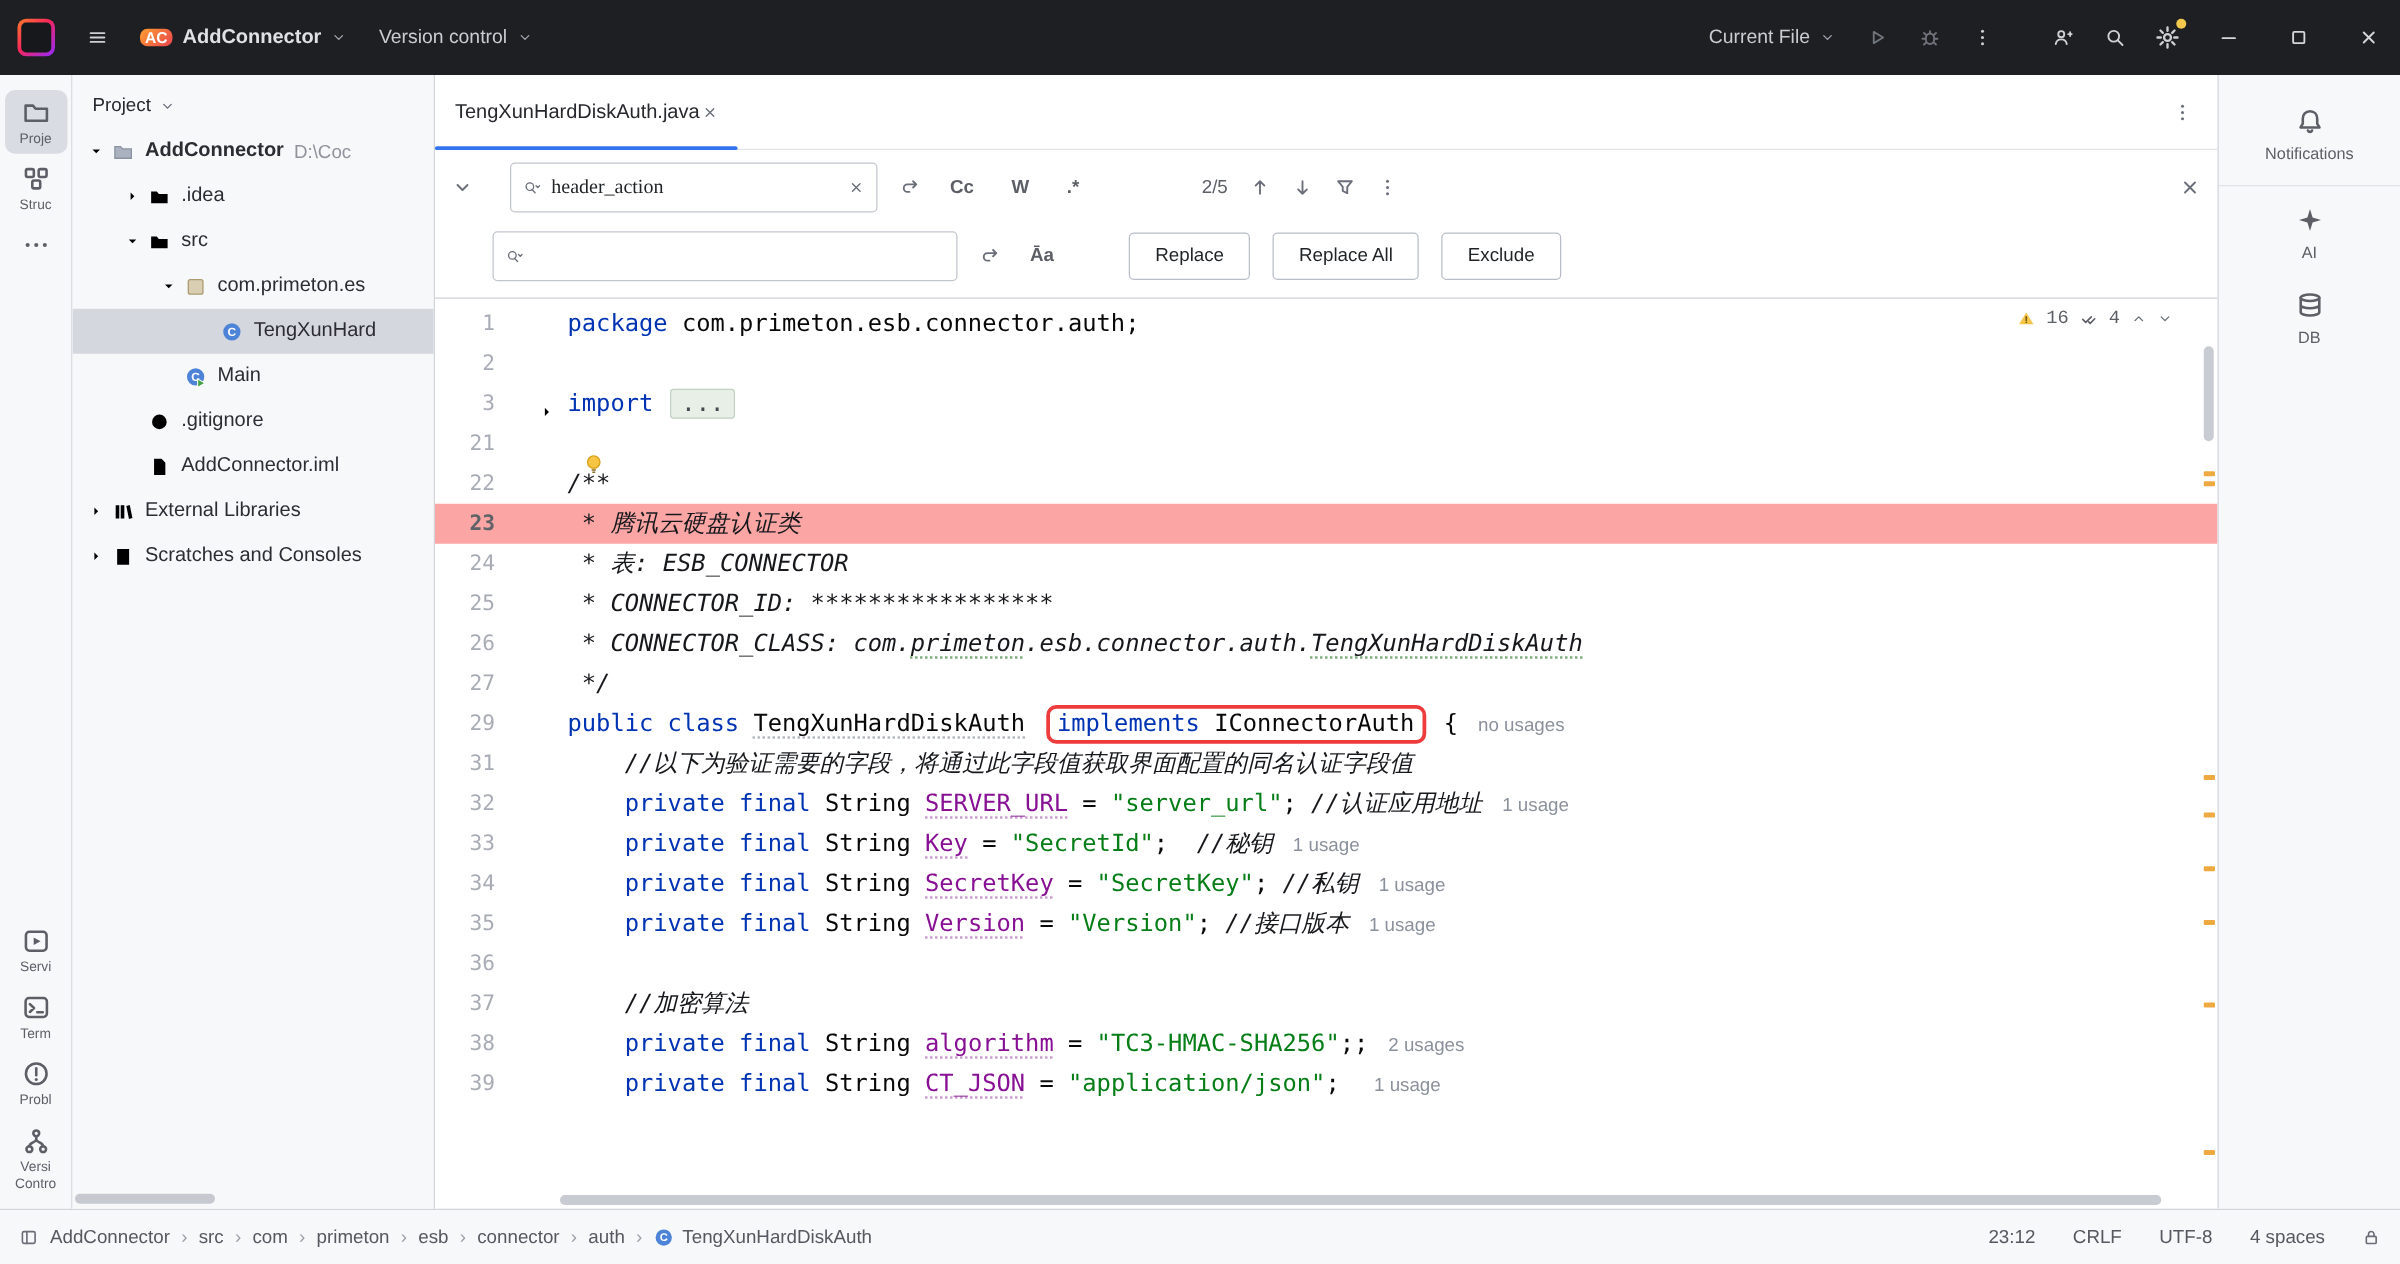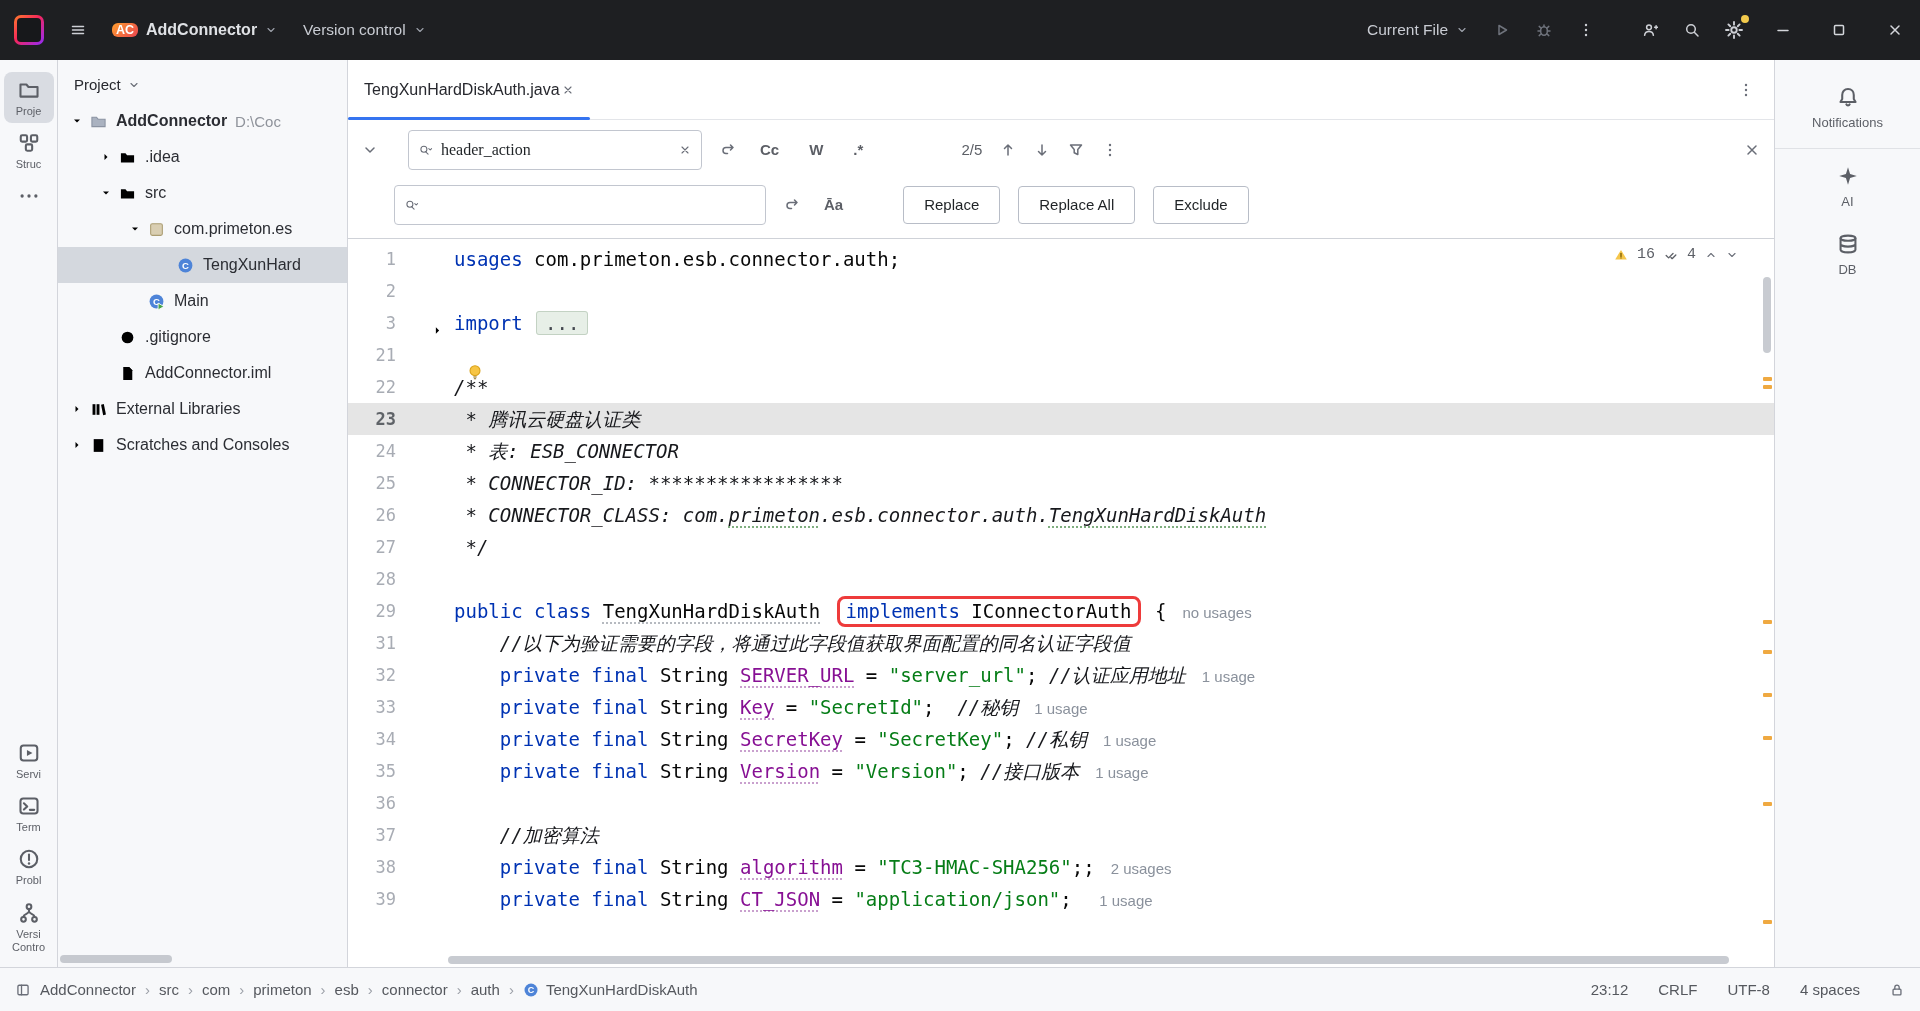--- a/index.html
+++ b/index.html
@@ -77,21 +77,21 @@
   .results{margin-left:74px;color:#5c5f66;font-size:15px}
   .find-close{margin-left:auto;margin-right:14px}
   .fbtn{height:38px;padding:0 20px;background:#fff;border:1px solid #b8bdc7;border-radius:4px;font-size:15px;
     color:#1f2326;font-family:inherit}
   .fbtn.first{margin-left:36px}
 
   
   .code-area{flex:1;position:relative;overflow:hidden;font-family:"DejaVu Sans Mono",monospace;font-size:19px}
   #code-lines{padding-top:4px}
   .code-line{display:flex;height:32px;line-height:32px;white-space:pre}
-  .code-line.caret{background:#e5e5e5}
+  .code-line.caret{background:#fca5a5}
   .gutter{flex:0 0 106px;text-align:right;padding-right:58px;color:#a8acb4;font-size:17px;position:relative}
   .caret .lnum{color:#5f6368;font-weight:bold}
   .gfold{position:absolute;right:10px;top:8px;color:#6c707e}
   .gfold svg{width:13px;height:13px}
   .gdoc{position:absolute;right:30px;top:8px;color:#8a8e96}
   .gdoc svg{width:15px;height:15px}
   .code-body{flex:1;position:relative;white-space:pre}
   .bulb{position:absolute;left:12px;top:-13px}
   .bulb svg{width:18px;height:18px}
   .tk-kw{color:#0033b3}
@@ -529,38 +529,37 @@
             </span>
           <span class="toggle">Āa</span>
           <button class="fbtn first">Replace</button>
           <button class="fbtn">Replace All</button>
           <button class="fbtn">Exclude</button>
         </div>
       </div>
 
       <div class="code-area">
         <div id="code-lines">
-            <div class="code-line"><span class="gutter"><span class="lnum">1</span></span><span class="code-body"><span class="tk-kw">usages </span><span class="tk-pl">com.primeton.esb.connector.auth;</span></span></div>
+            <div class="code-line"><span class="gutter"><span class="lnum">1</span></span><span class="code-body"><span class="tk-kw">package </span><span class="tk-pl">com.primeton.esb.connector.auth;</span></span></div>
             <div class="code-line"><span class="gutter"><span class="lnum">2</span></span><span class="code-body"></span></div>
             <div class="code-line"><span class="gutter"><span class="lnum">3</span><span class="gfold"><svg viewBox="0 0 16 16">
                     <path d="M6 4l4 4-4 4"></path>
                   </svg></span></span><span class="code-body"><span class="tk-kw">import </span><span class="tk-fold">...</span></span></div>
             <div class="code-line"><span class="gutter"><span class="lnum">21</span></span><span class="code-body"></span></div>
             <div class="code-line"><span class="gutter"><span class="lnum">22</span><span class="gdoc"><svg viewBox="0 0 16 16">
                     <path d="M2.5 4h9M2.5 7h9M2.5 10h5.5M2.5 13h5.5"></path>
                   </svg></span></span><span class="code-body"><span class="bulb"><svg viewBox="0 0 16 16">
                     <circle cx="8" cy="6.8" r="4.4" fill="#f7c543" stroke="#d9a21a"></circle>
                     <path d="M6.5 12.4h3M7 14h2" stroke="#8a6d1d"></path>
                   </svg></span><span class="tk-cm">/**</span></span></div>
             <div class="code-line caret"><span class="gutter"><span class="lnum">23</span></span><span class="code-body"><span class="tk-cm"> * 腾讯云硬盘认证类</span></span></div>
             <div class="code-line"><span class="gutter"><span class="lnum">24</span></span><span class="code-body"><span class="tk-cm"> * 表: ESB_CONNECTOR</span></span></div>
             <div class="code-line"><span class="gutter"><span class="lnum">25</span></span><span class="code-body"><span class="tk-cm"> * CONNECTOR_ID: *****************</span></span></div>
             <div class="code-line"><span class="gutter"><span class="lnum">26</span></span><span class="code-body"><span class="tk-cm"> * CONNECTOR_CLASS: com.</span><span class="tk-cm tk-u">primeton</span><span class="tk-cm">.esb.connector.auth.</span><span class="tk-cm tk-u">TengXunHardDiskAuth</span></span></div>
             <div class="code-line"><span class="gutter"><span class="lnum">27</span></span><span class="code-body"><span class="tk-cm"> */</span></span></div>
-            <div class="code-line"><span class="gutter"><span class="lnum">28</span></span><span class="code-body"></span></div>
             <div class="code-line"><span class="gutter"><span class="lnum">29</span></span><span class="code-body"><span class="tk-kw">public class</span><span class="tk-pl"> </span><span class="tk-pl tk-u2">TengXunHardDiskAuth</span><span class="tk-pl"> </span><span class="redbox"><span class="tk-kw">implements</span><span class="tk-pl"> IConnectorAuth</span></span><span class="tk-pl"> {</span><span class="tk-inlay">no usages</span></span></div>
             <div class="code-line"><span class="gutter"><span class="lnum">31</span></span><span class="code-body"><span class="tk-cm">    //以下为验证需要的字段，将通过此字段值获取界面配置的同名认证字段值</span></span></div>
             <div class="code-line"><span class="gutter"><span class="lnum">32</span></span><span class="code-body"><span class="tk-pl">    </span><span class="tk-kw">private final </span><span class="tk-pl">String </span><span class="tk-fld">SERVER_URL</span><span class="tk-pl"> = </span><span class="tk-str">"server_url"</span><span class="tk-pl">; </span><span class="tk-cm">//认证应用地址</span><span class="tk-inlay">1 usage</span></span></div>
             <div class="code-line"><span class="gutter"><span class="lnum">33</span></span><span class="code-body"><span class="tk-pl">    </span><span class="tk-kw">private final </span><span class="tk-pl">String </span><span class="tk-fld">Key</span><span class="tk-pl"> = </span><span class="tk-str">"SecretId"</span><span class="tk-pl">;  </span><span class="tk-cm">//秘钥</span><span class="tk-inlay">1 usage</span></span></div>
             <div class="code-line"><span class="gutter"><span class="lnum">34</span></span><span class="code-body"><span class="tk-pl">    </span><span class="tk-kw">private final </span><span class="tk-pl">String </span><span class="tk-fld">SecretKey</span><span class="tk-pl"> = </span><span class="tk-str">"SecretKey"</span><span class="tk-pl">; </span><span class="tk-cm">//私钥</span><span class="tk-inlay">1 usage</span></span></div>
             <div class="code-line"><span class="gutter"><span class="lnum">35</span></span><span class="code-body"><span class="tk-pl">    </span><span class="tk-kw">private final </span><span class="tk-pl">String </span><span class="tk-fld">Version</span><span class="tk-pl"> = </span><span class="tk-str">"Version"</span><span class="tk-pl">; </span><span class="tk-cm">//接口版本</span><span class="tk-inlay">1 usage</span></span></div>
             <div class="code-line"><span class="gutter"><span class="lnum">36</span></span><span class="code-body"></span></div>
             <div class="code-line"><span class="gutter"><span class="lnum">37</span></span><span class="code-body"><span class="tk-cm">    //加密算法</span></span></div>
             <div class="code-line"><span class="gutter"><span class="lnum">38</span></span><span class="code-body"><span class="tk-pl">    </span><span class="tk-kw">private final </span><span class="tk-pl">String </span><span class="tk-fld">algorithm</span><span class="tk-pl"> = </span><span class="tk-str">"TC3-HMAC-SHA256"</span><span class="tk-pl">;;</span><span class="tk-inlay">2 usages</span></span></div>
             <div class="code-line"><span class="gutter"><span class="lnum">39</span></span><span class="code-body"><span class="tk-pl">    </span><span class="tk-kw">private final </span><span class="tk-pl">String </span><span class="tk-fld">CT_JSON</span><span class="tk-pl"> = </span><span class="tk-str">"application/json"</span><span class="tk-pl">; </span><span class="tk-inlay">1 usage</span></span></div>

